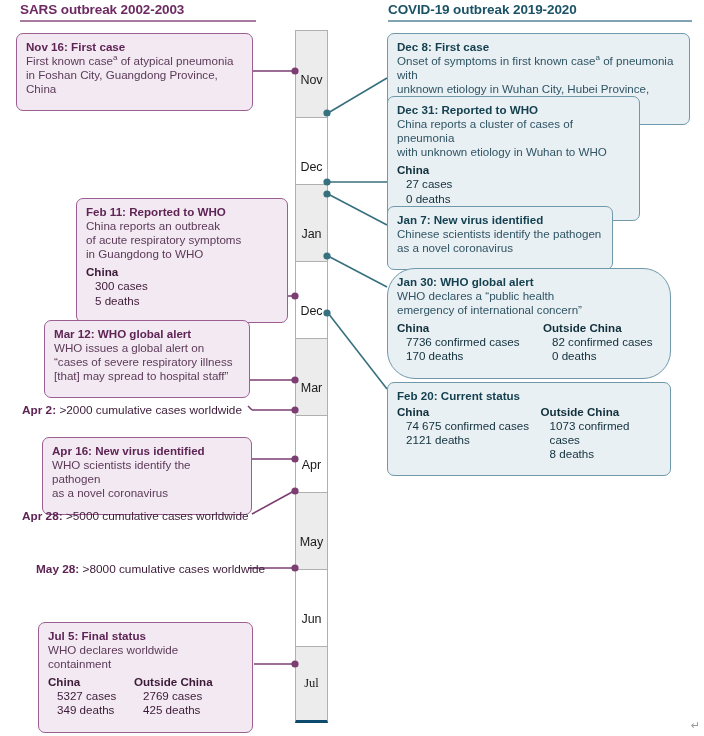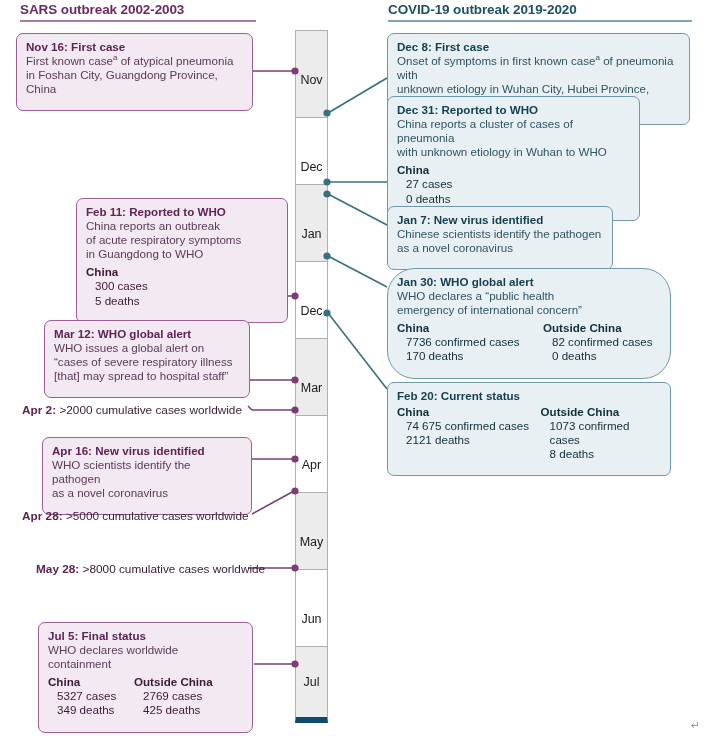--- a/index.html
+++ b/index.html
@@ -29,21 +29,21 @@
   
   #axis{position:absolute;left:295px;top:30px;width:33px;height:544px;}
   .month{
     position:absolute;left:0;width:33px;height:99px;
     box-sizing:border-box;
     border-left:1px solid #b0b0b0;
     border-right:1px solid #b0b0b0;
     border-top:1px solid #b0b0b0;
     display:flex;align-items:center;justify-content:center;
   }
-  .month.last{border-bottom:6px solid #0c4a6e;}
+  .month.last{border-bottom:3px solid #0c4a6e;font-family:Liberation Serif, serif;}
   .month.shade{background:#ececec;}
   .month.plain{background:#ffffff;}
   .month .mlabel{
     font-size:12.5px;color:#1a1a1a;font-weight:normal;
     position:relative;top:-0.5px;
   }
 
   
   #wires{position:absolute;left:0;top:0;width:704px;height:736px;}
 

